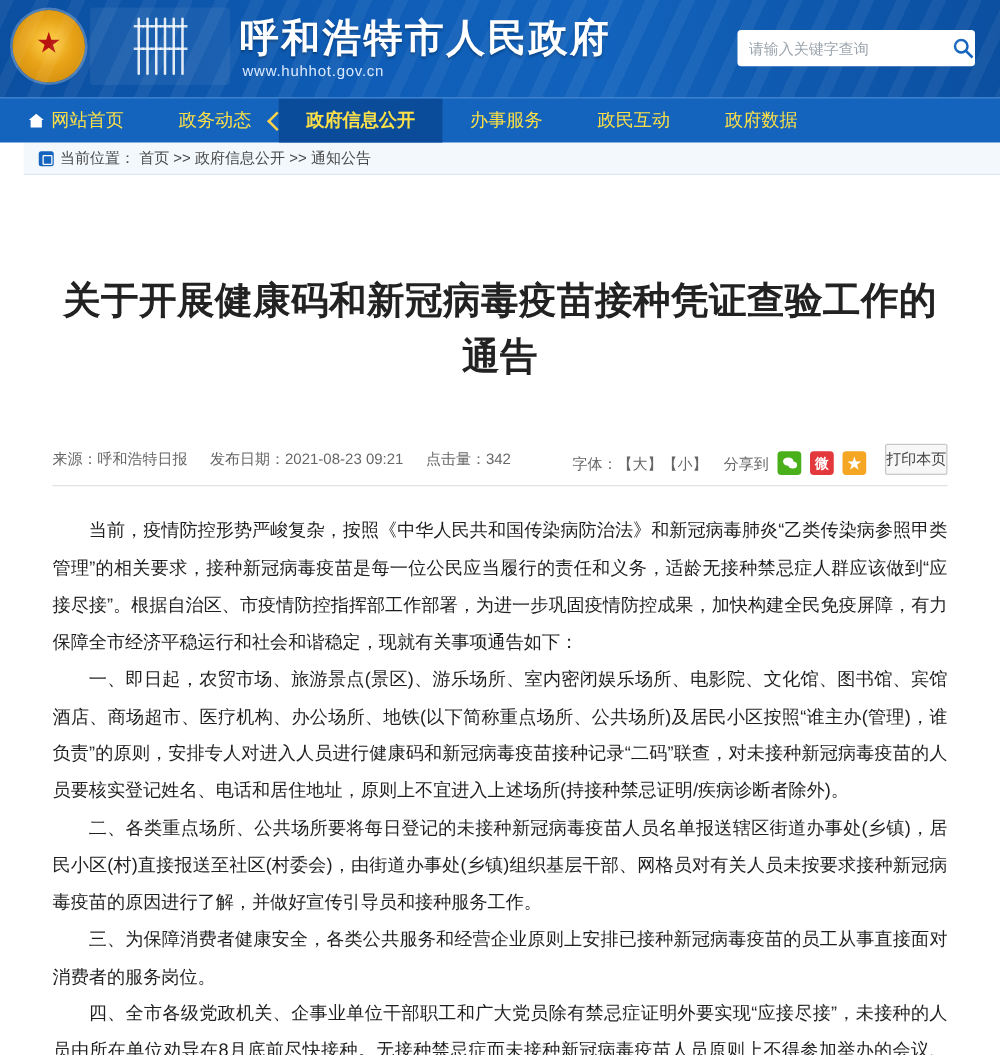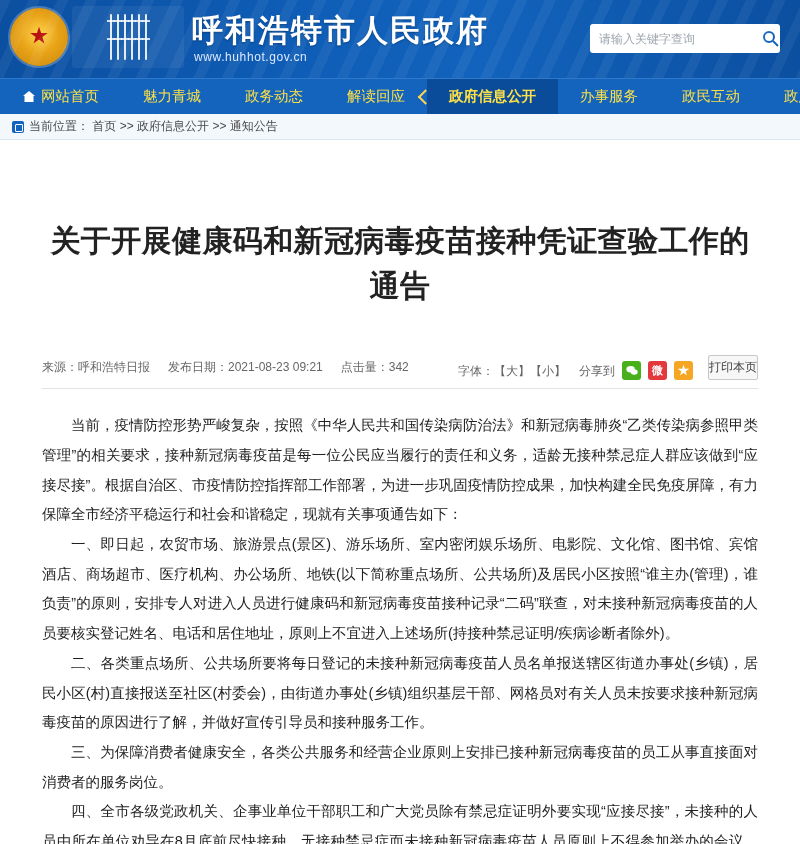--- a/index.html
+++ b/index.html
@@ -127,20 +127,21 @@
 
   
   .crumb-wrap {
     height:26px;
     background:#f3f8fd;
     border-bottom:1px solid #dae7f3;
     display:flex; align-items:center;
     padding-left:12px;
     font-size:12px;
     color:#4a4a4a;
+    margin-left:19px;
   }
   .crumb-icon {
     width:12px; height:12px; margin-right:5px;
     border-radius:2px;
     background:#1464bd;
     position:relative;
   }
   .crumb-icon::after{
     content:""; position:absolute; left:3px; top:3px;
     width:6px; height:6px; border:1px solid #fff; border-radius:1px;
@@ -253,27 +254,21 @@
 <div class="nav">
   <div class="nav-item">
     <span class="home-icon">
       <svg width="14" height="13" viewBox="0 0 14 13" aria-hidden="true">
         <path d="M7 1 L13 6 L11.5 6 L11.5 12 L2.5 12 L2.5 6 L1 6 Z" fill="#ffffff"></path>
       </svg>
     </span>
     <span>网站首页</span>
   </div>
   <div class="nav-item">
-    <span>魅力青城</span>
-  </div>
-  <div class="nav-item">
     <span>政务动态</span>
-  </div>
-  <div class="nav-item">
-    <span>解读回应</span>
   </div>
   <div class="nav-item active">
     <span>政府信息公开</span>
   </div>
   <div class="nav-item">
     <span>办事服务</span>
   </div>
   <div class="nav-item">
     <span>政民互动</span>
   </div>

